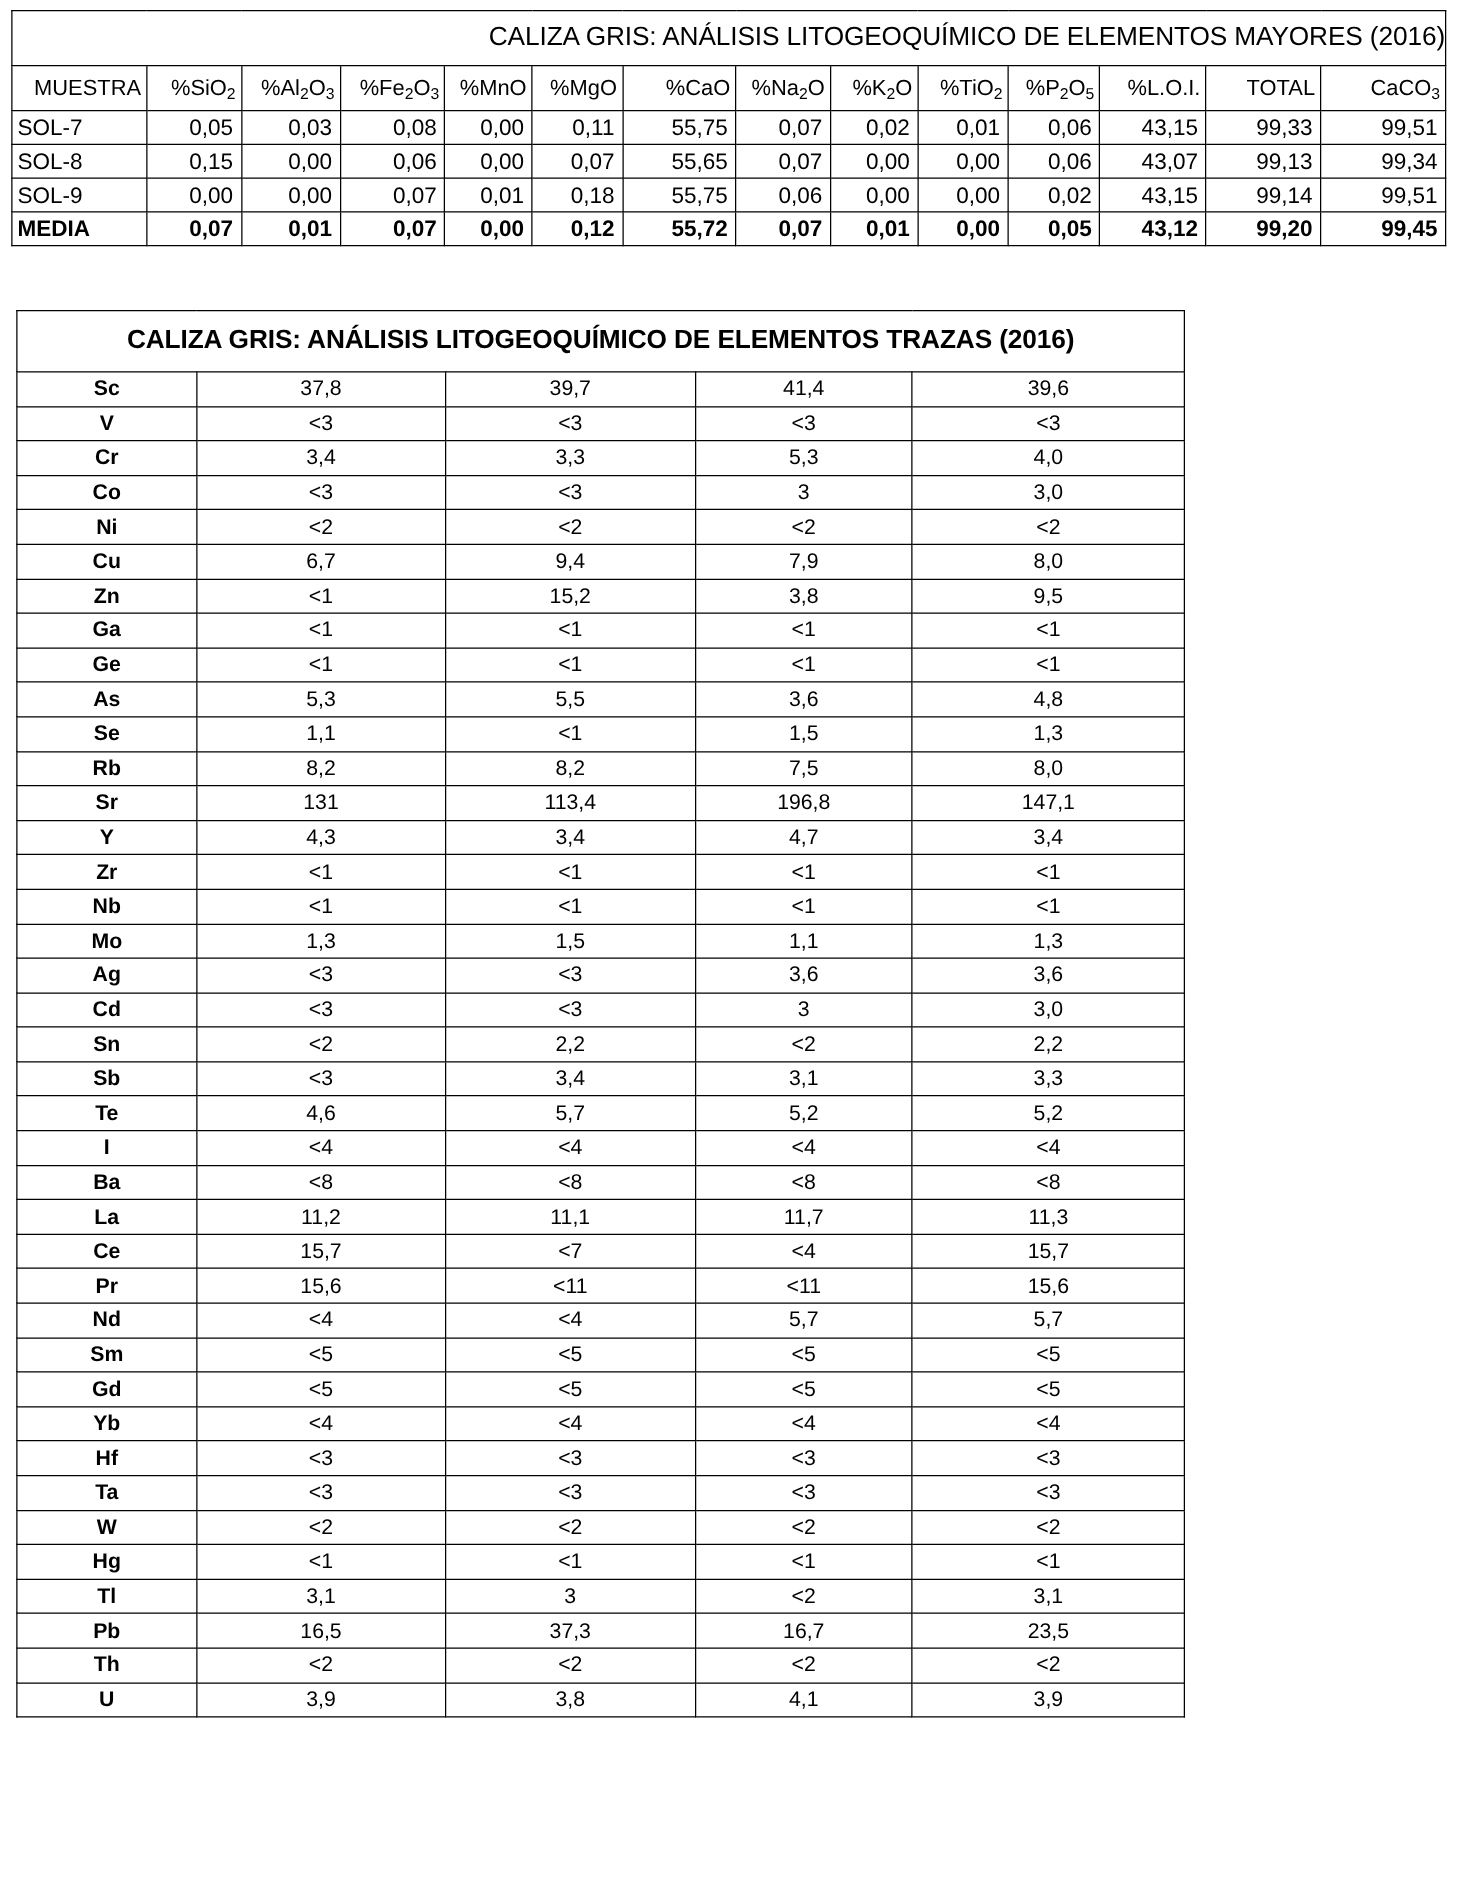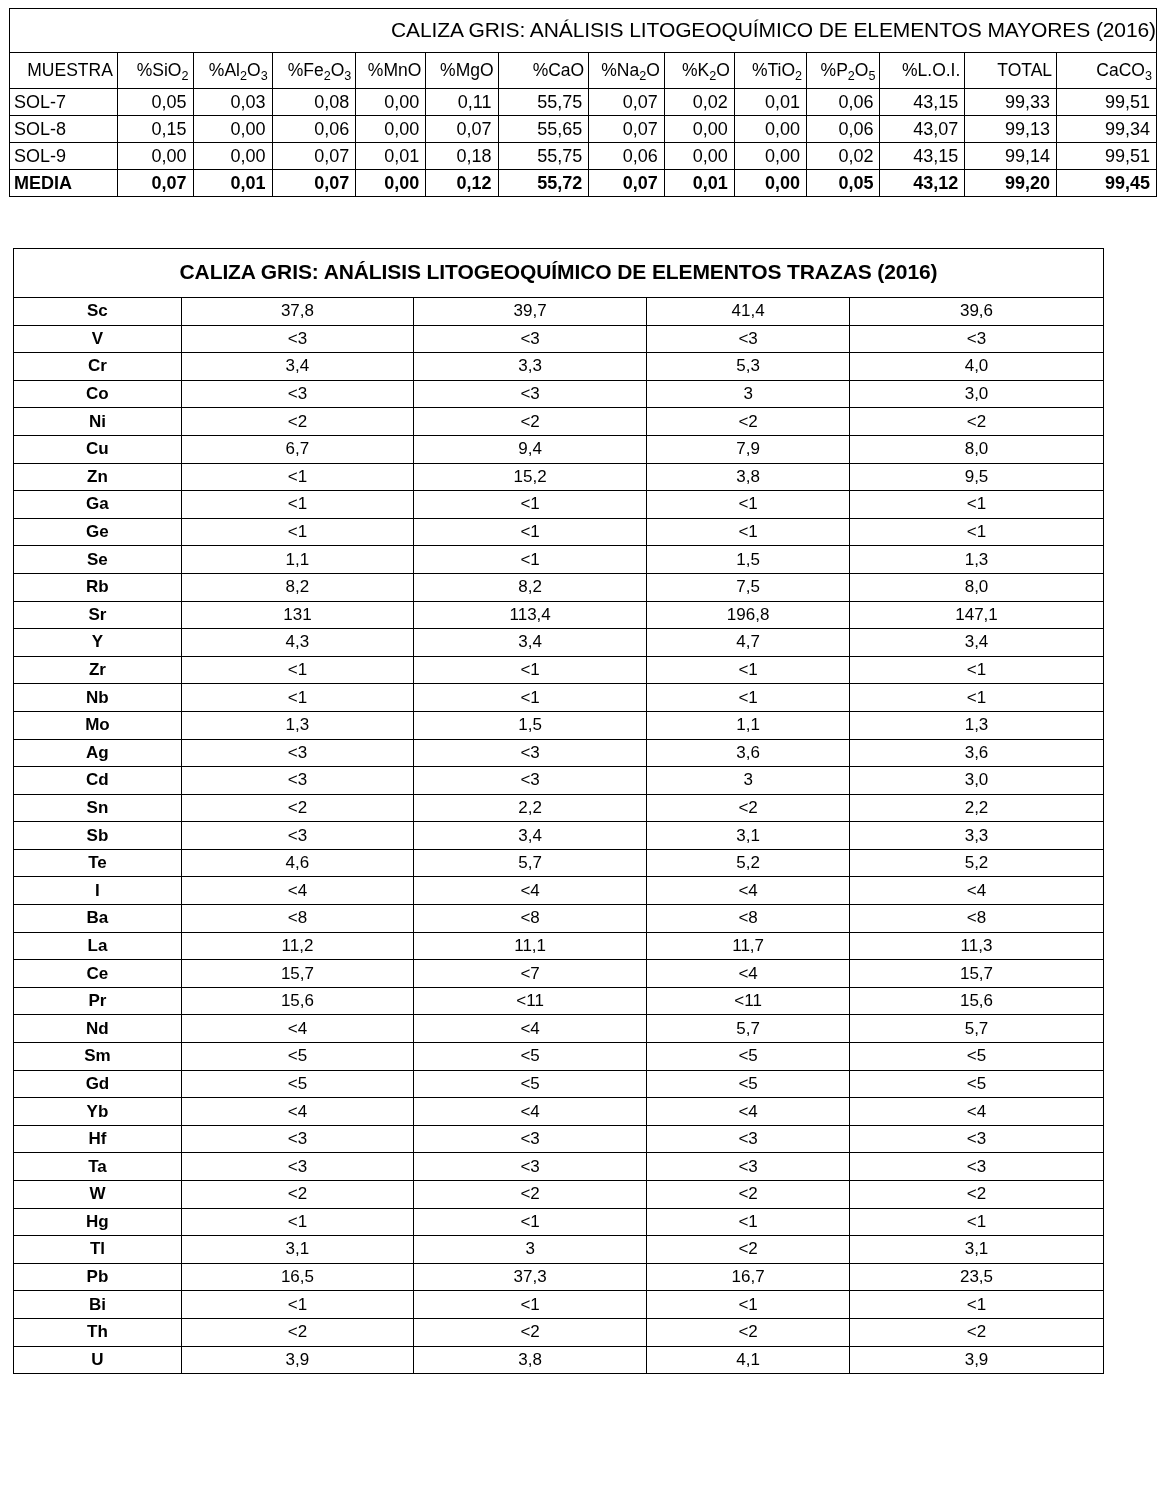--- a/index.html
+++ b/index.html
@@ -75,21 +75,21 @@
     font-size: 0.72em;
     vertical-align: -0.28em;
     line-height: 0;
   }
 
   
   #traces-wrap {
     position: absolute;
     left: 13px;
     top: 248px;
-    width: 1091px;
+    width: 935px;
   }
   #traces-wrap .tbl-title {
     font-size: 21px;
     height: 42px;
     padding: 2px 0 4px 0;
   }
   #traces-wrap thead td {
     font-size: 16.5px;
     font-weight: bold;
     text-align: center;
@@ -293,20 +293,27 @@
           <td class="media">&lt;1</td>
         </tr>
         <tr>
           <td class="elem">Ge</td>
           <td>&lt;1</td>
           <td>&lt;1</td>
           <td>&lt;1</td>
           <td class="media">&lt;1</td>
         </tr>
         <tr>
+          <td class="elem">As</td>
+          <td>5,3</td>
+          <td>5,5</td>
+          <td>3,6</td>
+          <td class="media">4,8</td>
+        </tr>
+        <tr>
           <td class="elem">Se</td>
           <td>1,1</td>
           <td>&lt;1</td>
           <td>1,5</td>
           <td class="media">1,3</td>
         </tr>
         <tr>
           <td class="elem">Rb</td>
           <td>8,2</td>
           <td>8,2</td>
@@ -482,27 +489,20 @@
           <td class="media">3,1</td>
         </tr>
         <tr>
           <td class="elem">Pb</td>
           <td>16,5</td>
           <td>37,3</td>
           <td>16,7</td>
           <td class="media">23,5</td>
         </tr>
         <tr>
-          <td class="elem">Bi</td>
-          <td>&lt;1</td>
-          <td>&lt;1</td>
-          <td>&lt;1</td>
-          <td class="media">&lt;1</td>
-        </tr>
-        <tr>
           <td class="elem">Th</td>
           <td>&lt;2</td>
           <td>&lt;2</td>
           <td>&lt;2</td>
           <td class="media">&lt;2</td>
         </tr>
         <tr>
           <td class="elem">U</td>
           <td>3,9</td>
           <td>3,8</td>

